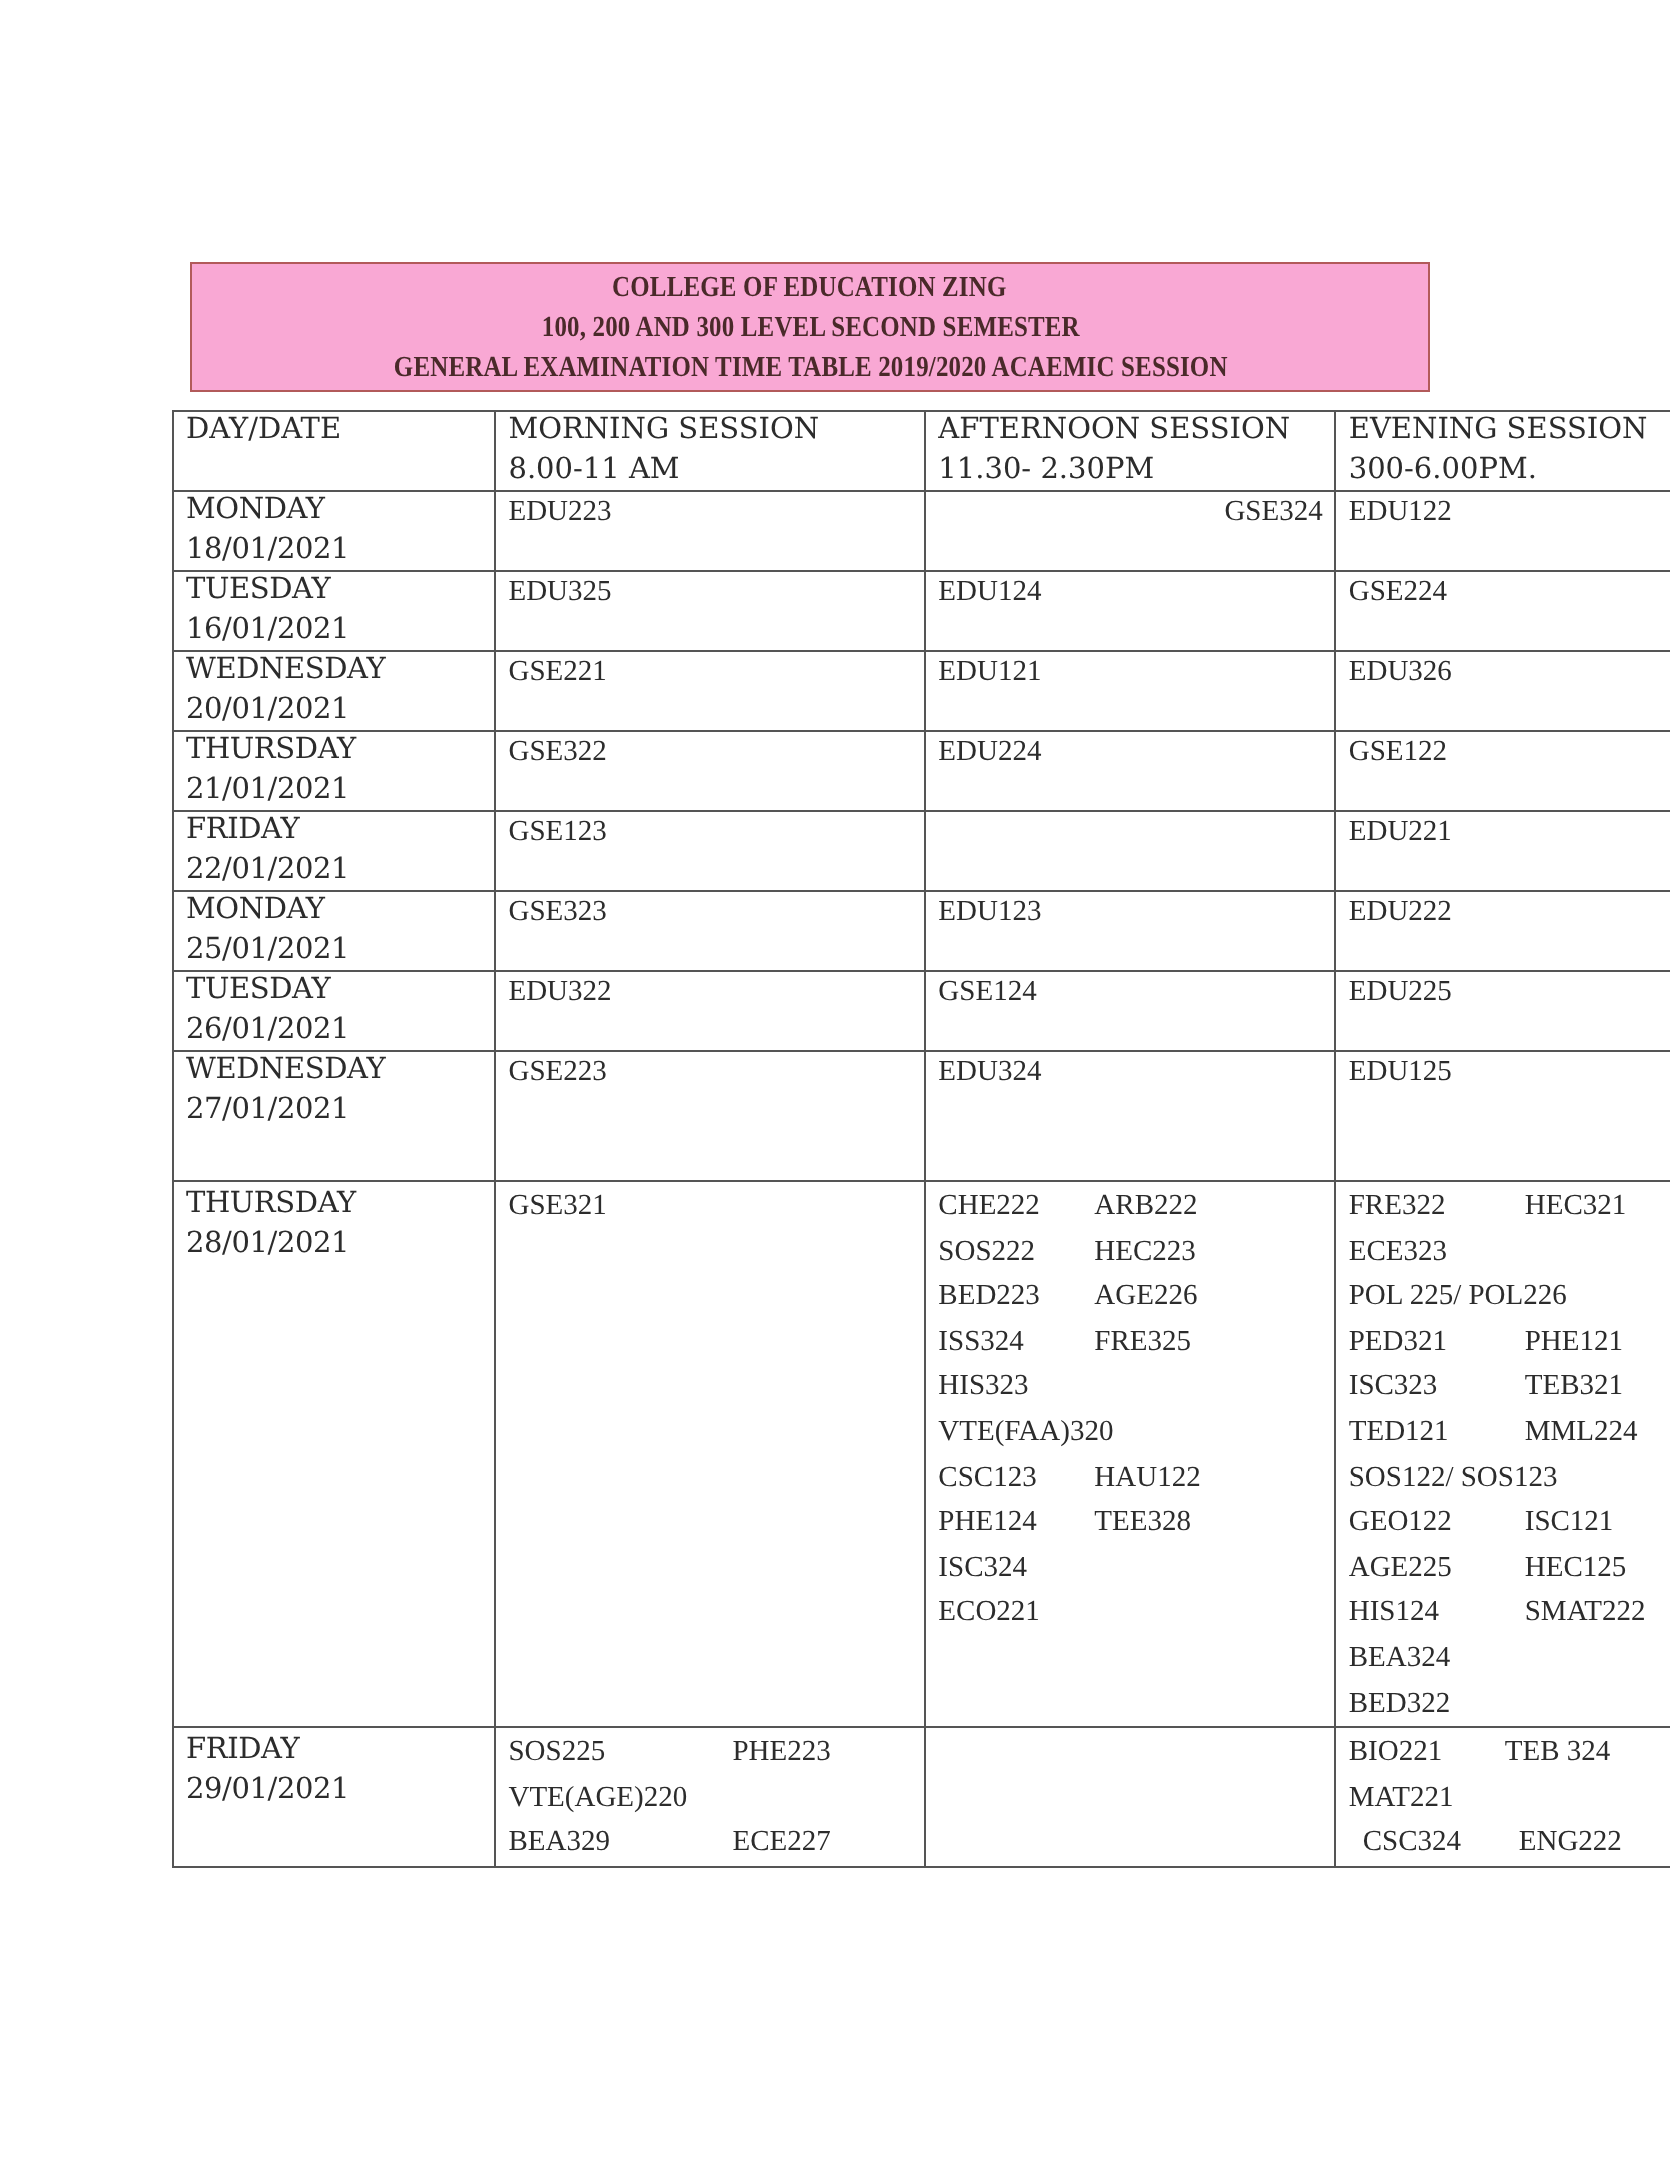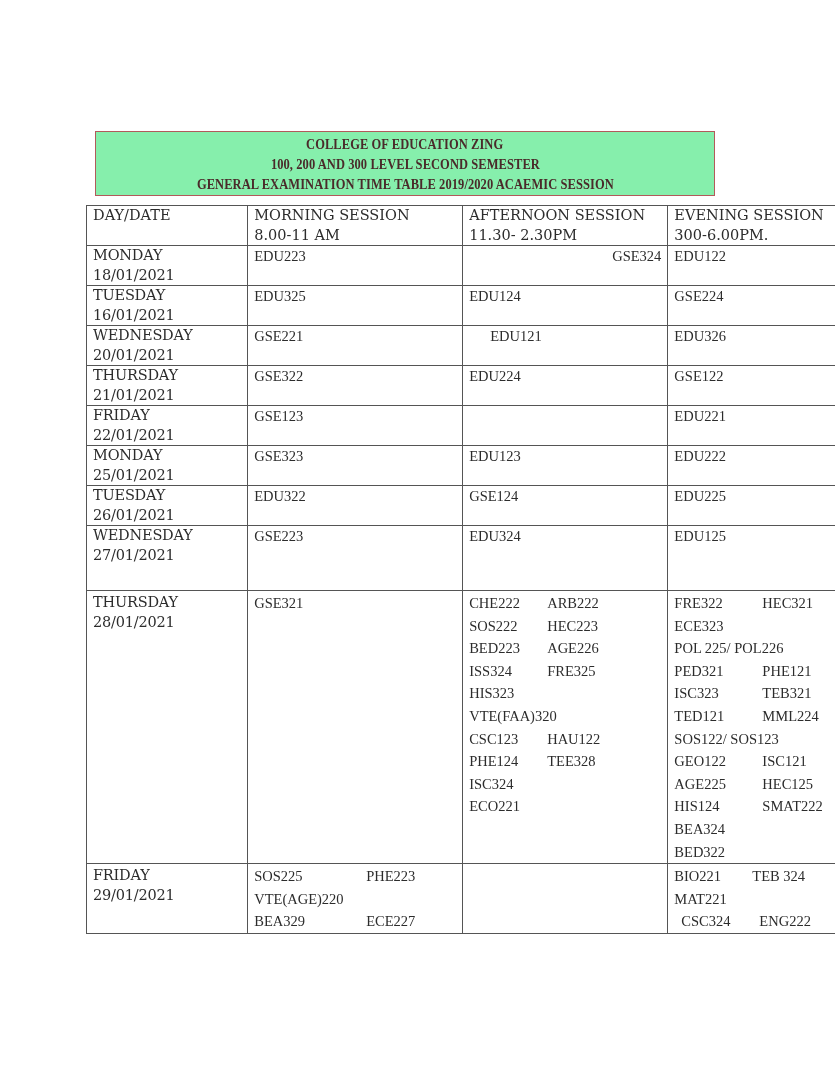--- a/index.html
+++ b/index.html
@@ -2,21 +2,21 @@
 <html><head>
   <meta charset="utf-8">
   <style>
     html, body { margin: 0; padding: 0; }
     body {
       width: 835px; height: 1080px; background: #ffffff; position: relative;
       font-family: "DejaVu Serif", serif; color: #2a2a2a; overflow: hidden;
     }
     .title-box {
       position: absolute; left: 95px; top: 131px; width: 620px; height: 65px;
-      background: #86efac; border: 1.5px solid #b25a5a; box-sizing: border-box;
+      background: #f9a8d4; border: 1.5px solid #b25a5a; box-sizing: border-box;
       display: flex; flex-direction: column; align-items: center; justify-content: center;
     }
     .title-line {
       font-family: "Liberation Serif", serif; font-weight: bold; font-size: 14.5px;
       color: #4a2a2a; line-height: 20px; letter-spacing: 0.1px; transform: scaleX(0.86);
     }
     table.tt {
       position: absolute; left: 86px; top: 205px; width: 790px;
       border-collapse: collapse; table-layout: fixed;
     }
@@ -100,21 +100,21 @@
       </tr>
       <tr>
         <td class="day" style="height:39px;">
           <div>WEDNESDAY</div>
           <div>20/01/2021</div>
         </td>
         <td class="code">
           <div style="padding-top:1px;">GSE221</div>
         </td>
         <td class="code">
-          <div style="padding-top:1px;margin-left:21px;">EDU121</div>
+          <div style="padding-top:1px;">EDU121</div>
         </td>
         <td class="code">
           <div style="padding-top:1px;">EDU326</div>
         </td>
       </tr>
       <tr>
         <td class="day" style="height:39px;">
           <div>THURSDAY</div>
           <div>21/01/2021</div>
         </td>

